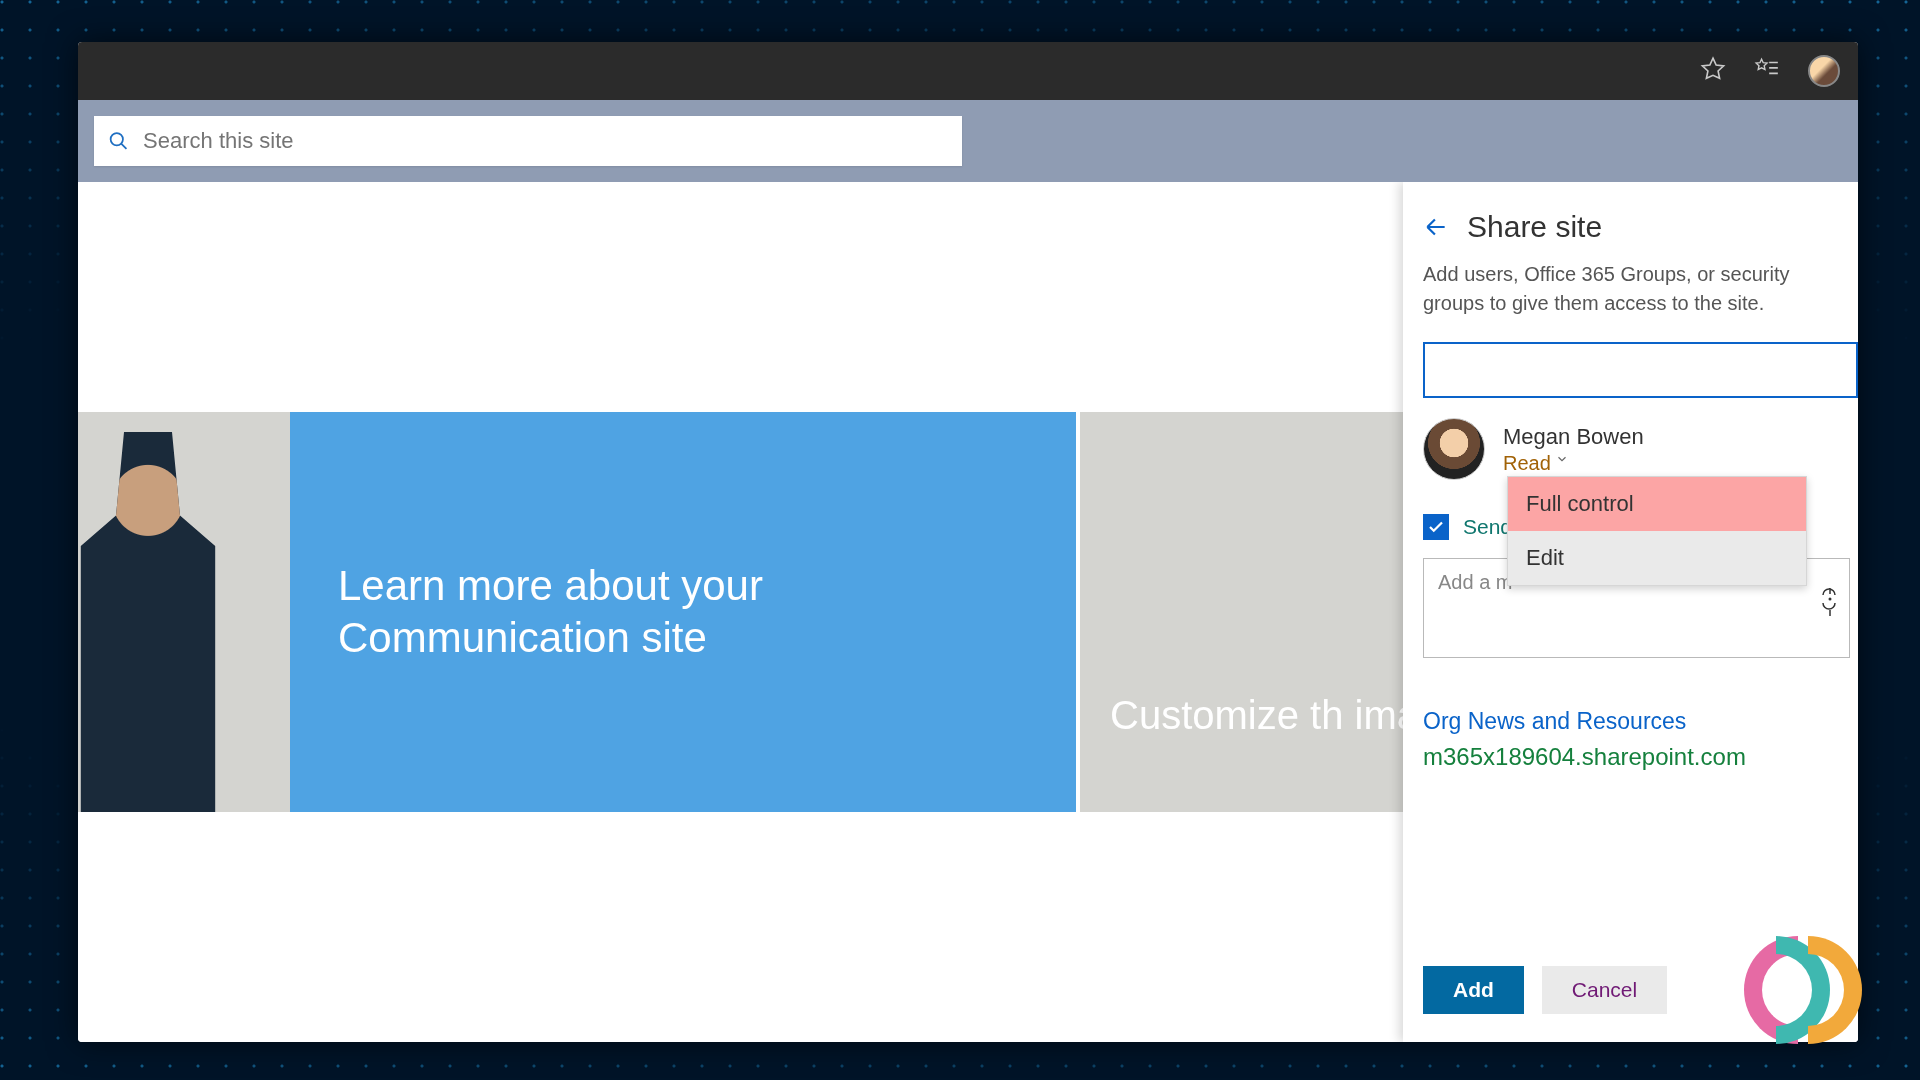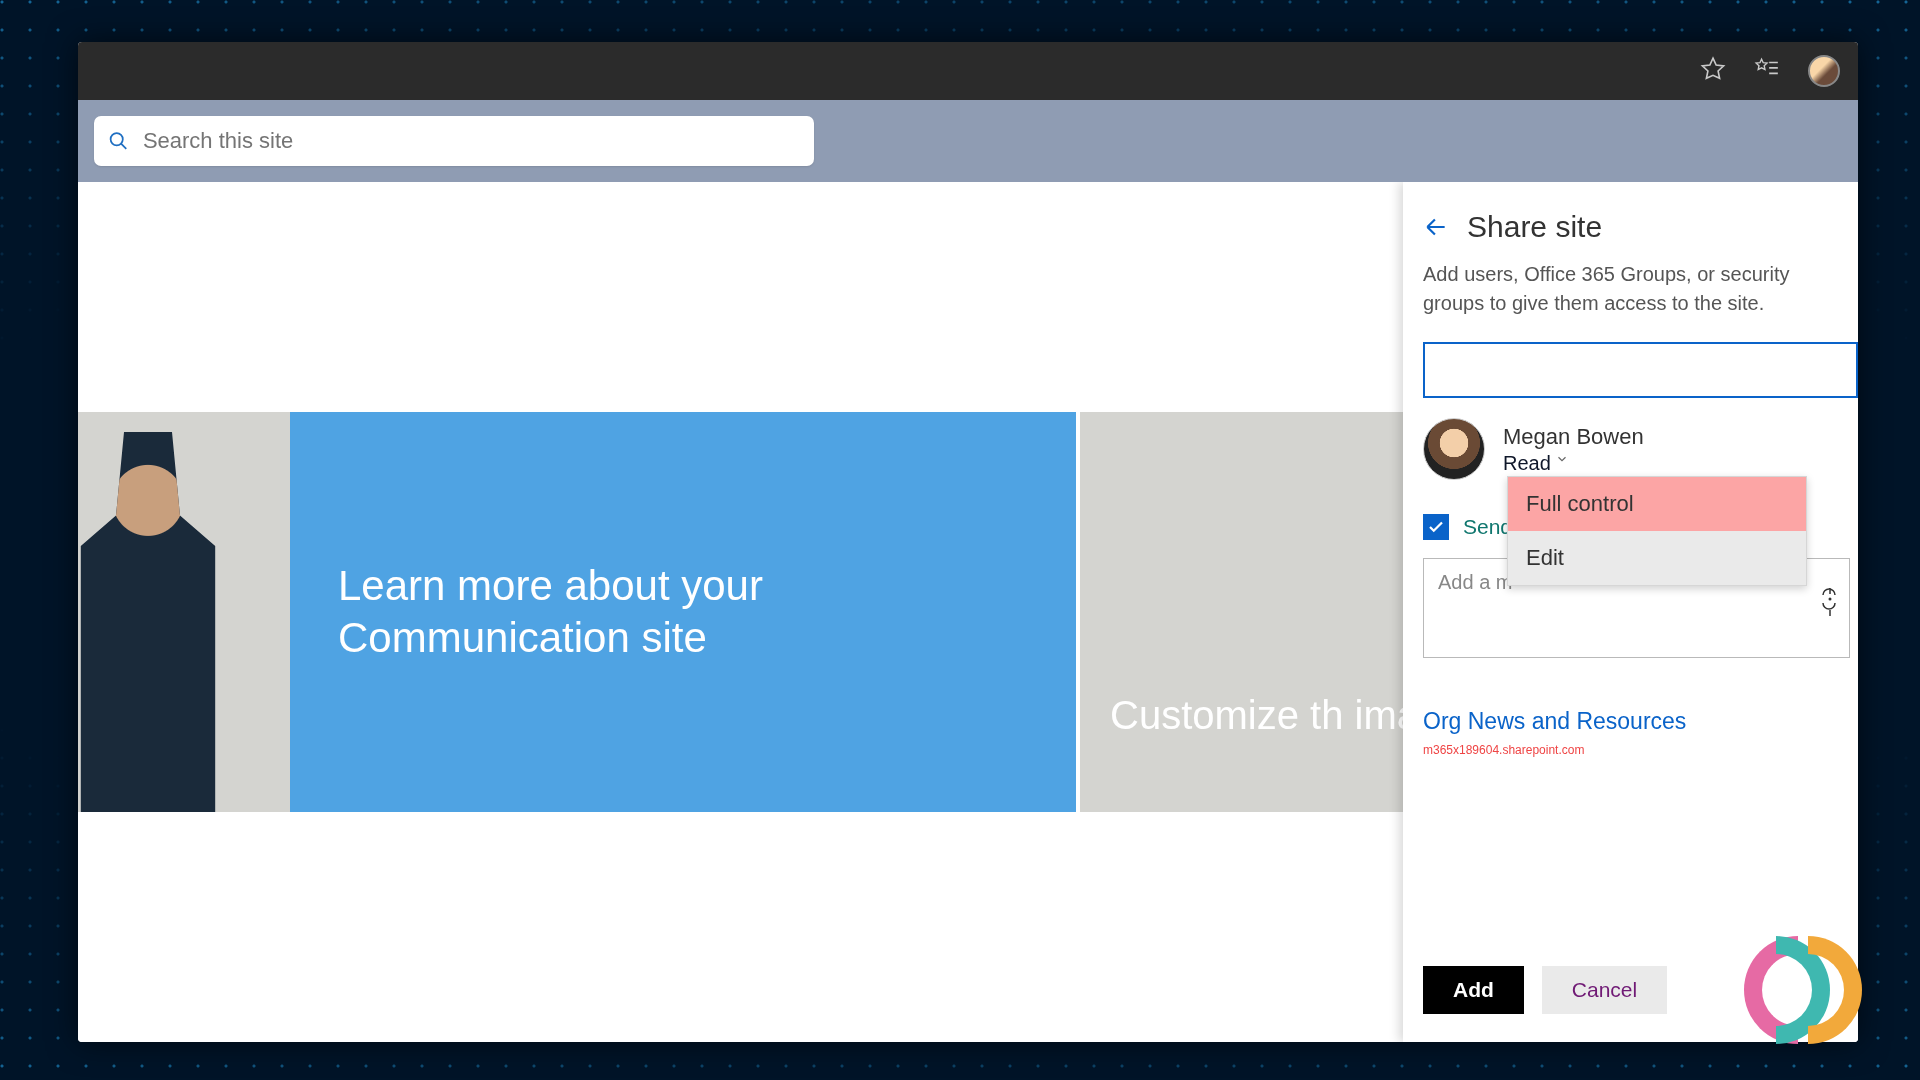--- a/index.html
+++ b/index.html
@@ -29,21 +29,21 @@
 .toolbar svg { width:26px; height:26px; }
 .avatar-small {
   width:32px; height:32px; border-radius:50%;
   background:linear-gradient(135deg,#f9d6a8 40%,#6b4b3a 60%);
   border:2px solid #888;
 }
 .suite-bar {
   height:82px; background:#8f9cb3; display:flex; align-items:center; padding:0 16px;
 }
 .search-box {
-  width:720px; height:50px; background:#fff; border-radius:7px;
+  width:868px; height:50px; background:#fff; border-radius:0;
   display:flex; align-items:center; padding:0 14px; gap:14px;
   box-shadow:0 1px 2px rgba(0,0,0,0.1);
 }
 .search-box input {
   border:none; outline:none; font-size:22px; width:100%; color:#444;
 }
 .content {
   position:relative; height:calc(100% - 140px); background:#fff; overflow:hidden;
 }
 .hero-row {
@@ -84,50 +84,50 @@
 .people-input {
   margin-top:24px; height:56px; border:2px solid #0a63c9; background:#fff; margin-right:0;
 }
 .user-row { display:flex; align-items:center; gap:18px; margin-top:20px; position:relative;}
 .user-avatar {
   width:62px; height:62px; border-radius:50%;
   background:radial-gradient(circle at 50% 40%,#f3cfa9 30%,#6a4a35 31% 55%,#222 56%);
   border:1px solid #ccc;
 }
 .user-name { font-size:22px; color:#333; }
-.perm-btn { font-size:20px; color:#0f172a; display:flex; gap:4px; margin-top:2px; cursor:pointer;}
+.perm-btn { font-size:20px; color:#a16207; display:flex; gap:4px; margin-top:2px; cursor:pointer;}
 .dropdown {
   position:absolute; left:84px; top:58px; width:300px;
   background:#fca5a5; border:1px solid #d6d6d6; box-shadow:0 3px 8px rgba(0,0,0,0.18);
   z-index:5;
 }
 .dropdown div { padding:14px 18px; font-size:22px; color:#333; cursor:pointer;}
 .dropdown div.hover { background:#eaeaea; }
 .cursor-link {
   position:absolute; left:310px; top:110px; width:24px; height:30px; z-index:6;
 }
 .chk-row { display:flex; align-items:center; gap:14px; margin-top:34px;}
 .chk {
   width:26px; height:26px; background:#0a63c9; display:flex; align-items:center; justify-content:center;
 }
 .chk svg { stroke:#fff; stroke-width:3; fill:none;}
 .msg-box {
   margin-top:18px; height:100px; border:1px solid #b9b9b9; margin-right:8px;
   padding:12px 14px; font-size:20px; color:#888;
 }
 .site-link { margin-top:50px; font-size:23px; color:#0a63c9;}
-.site-url { font-size:12px; color:#ef4444; margin-top:8px;}
+.site-url { font-size:24px; color:#15803d; margin-top:8px;}
 .actions {
   position:absolute; bottom:28px; left:20px; display:flex; gap:18px;
 }
 .btn {
   height:48px; padding:0 30px; font-size:21px; display:flex; align-items:center; justify-content:center;
   border:none; cursor:pointer;
 }
-.btn-primary { background:#000000; color:#fff; font-weight:600;}
+.btn-primary { background:#0369a1; color:#fff; font-weight:600;}
 .btn-secondary { background:#eaeaea; color:#701a75;}
 
 .brand {
   position:absolute; right:42px; bottom:30px; width:150px; height:120px;
   display:flex; align-items:center; justify-content:center; gap:-20px;
 }
 .arc { width:54px; height:108px; border:18px solid; border-radius:54px 0 0 54px; border-right:none;}
 .arc.pk { border-color:#e66aa4; }
 .arc.tl { border-color:#3fb8b0; transform:scaleX(-1); margin-left:-22px;}
 .arc.or { border-color:#f2a93b; transform:scaleX(-1); margin-left:-22px;}

